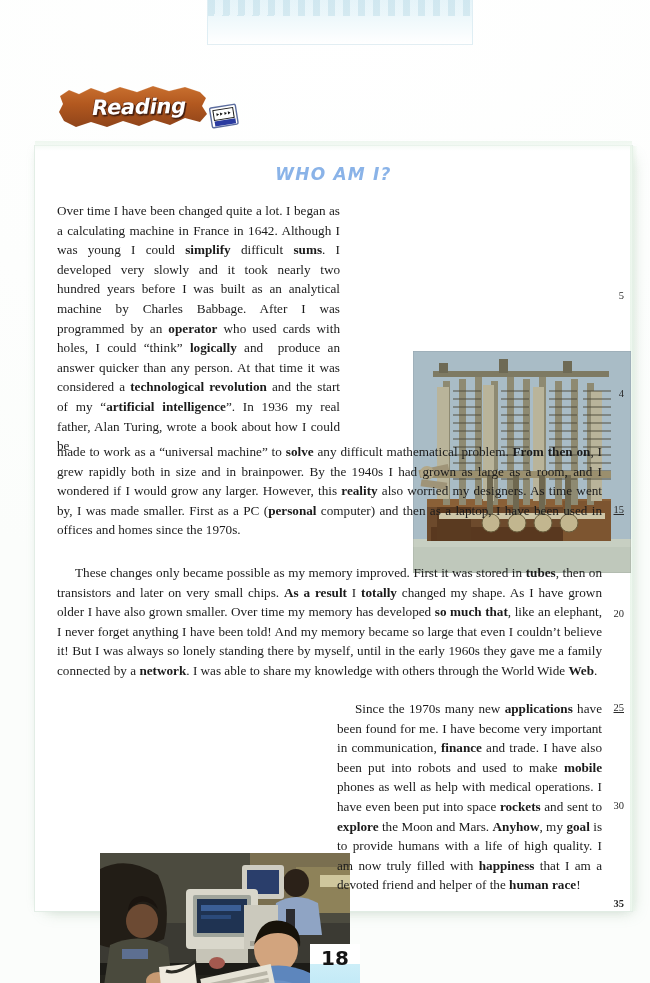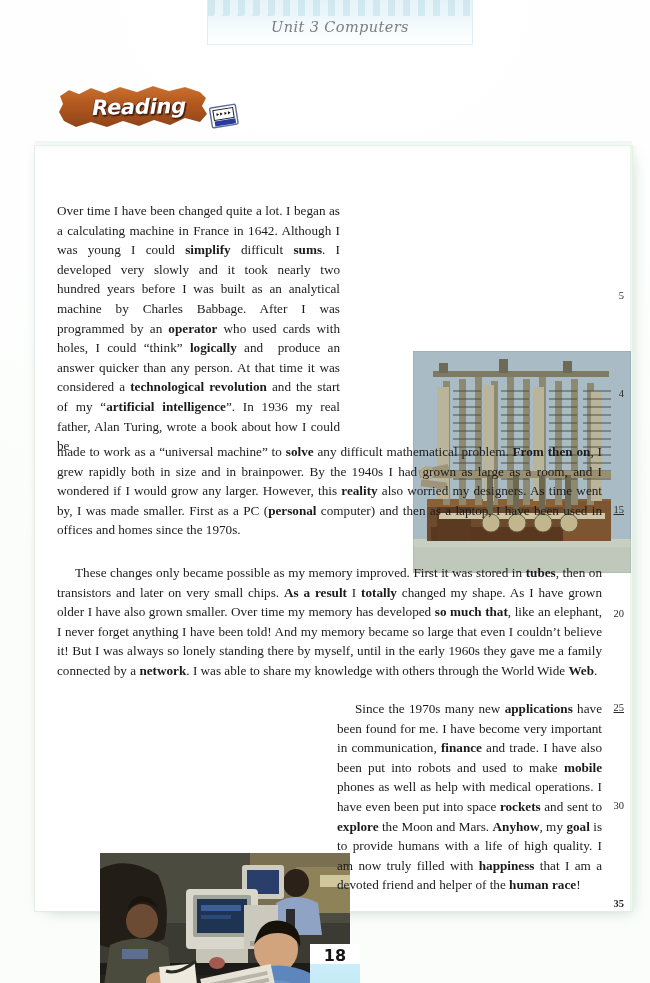--- a/index.html
+++ b/index.html
@@ -120,31 +120,30 @@
 
   
   #page-number-band{
     position:absolute;left:310px;top:944px;width:50px;height:39px;
     background:linear-gradient(#ffffff 0%,#ffffff 52%,#cdeef8 52%,#c3eaf7 100%);
   }
   #page-number{
     position:absolute;left:310px;top:946px;width:50px;
     text-align:center;
     font-family:"DejaVu Sans", sans-serif;
-    font-weight:bold;font-size:16px;color:#141414;
+    font-weight:bold;font-size:20px;color:#141414;
   }
 </style>
 </head>
 <body>
 
 <div id="page">
 
   <div id="unit-tab">
     <div id="unit-tab-texture"></div>
-    <div id="unit-tab-label">Unit 3 Computers</div>
   </div>
 
   <div id="reading-banner">
     <svg width="152" height="45" viewBox="0 0 152 45">
       <defs>
         <linearGradient id="tornGrad" x1="0" y1="0" x2="0" y2="1">
           <stop offset="0%" stop-color="#c9702f"></stop>
           <stop offset="45%" stop-color="#b2581f"></stop>
           <stop offset="100%" stop-color="#8f441a"></stop>
         </linearGradient>
@@ -168,20 +167,21 @@
         <path d="M22.6 11 l2.6 1.6 -2.6 1.6 z"></path>
       </g>
       <rect x="8" y="19" width="21" height="5" fill="#2a3ba0"></rect>
     </g>
   </svg>
 
   <div id="content-panel">
     <div id="panel-glow-top"></div>
     <div id="panel-glow-right"></div>
 
+    <div id="who-am-i">WHO AM I?</div>
 
     <div id="engine-photo">
       <svg viewBox="0 0 218 222" width="218" height="222">
         <rect width="218" height="222" fill="#a9bcc6"></rect>
         <rect y="188" width="218" height="34" fill="#c7cfc2"></rect>
         <rect y="196" width="218" height="26" fill="#bfc8bb"></rect>
 
         <rect x="14" y="148" width="184" height="42" fill="#6d4a2c"></rect>
         <rect x="14" y="148" width="184" height="8" fill="#8a6037"></rect>
         <rect x="18" y="176" width="176" height="14" fill="#59381f"></rect>

